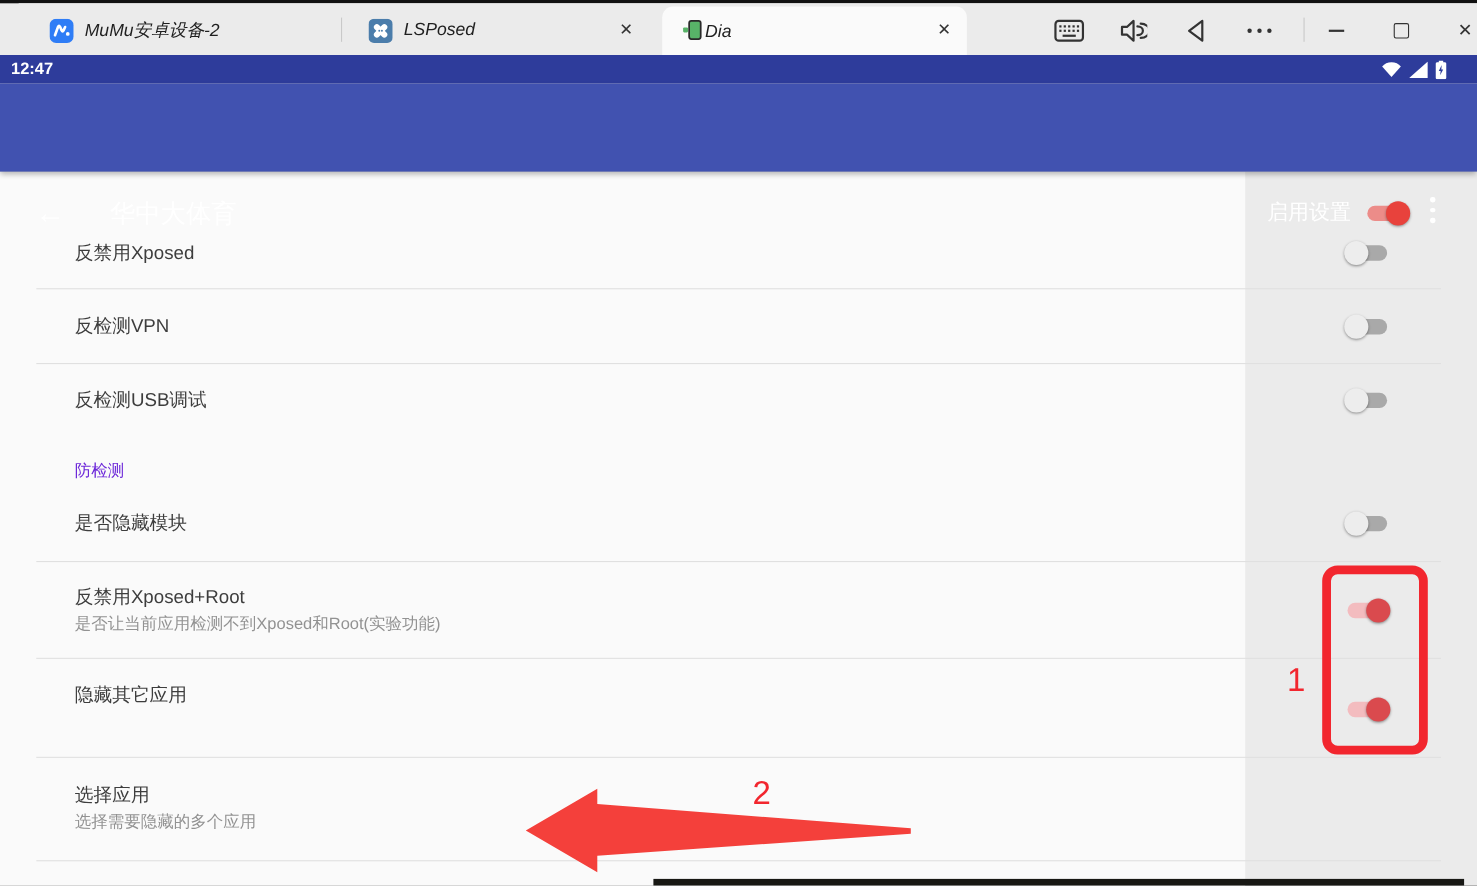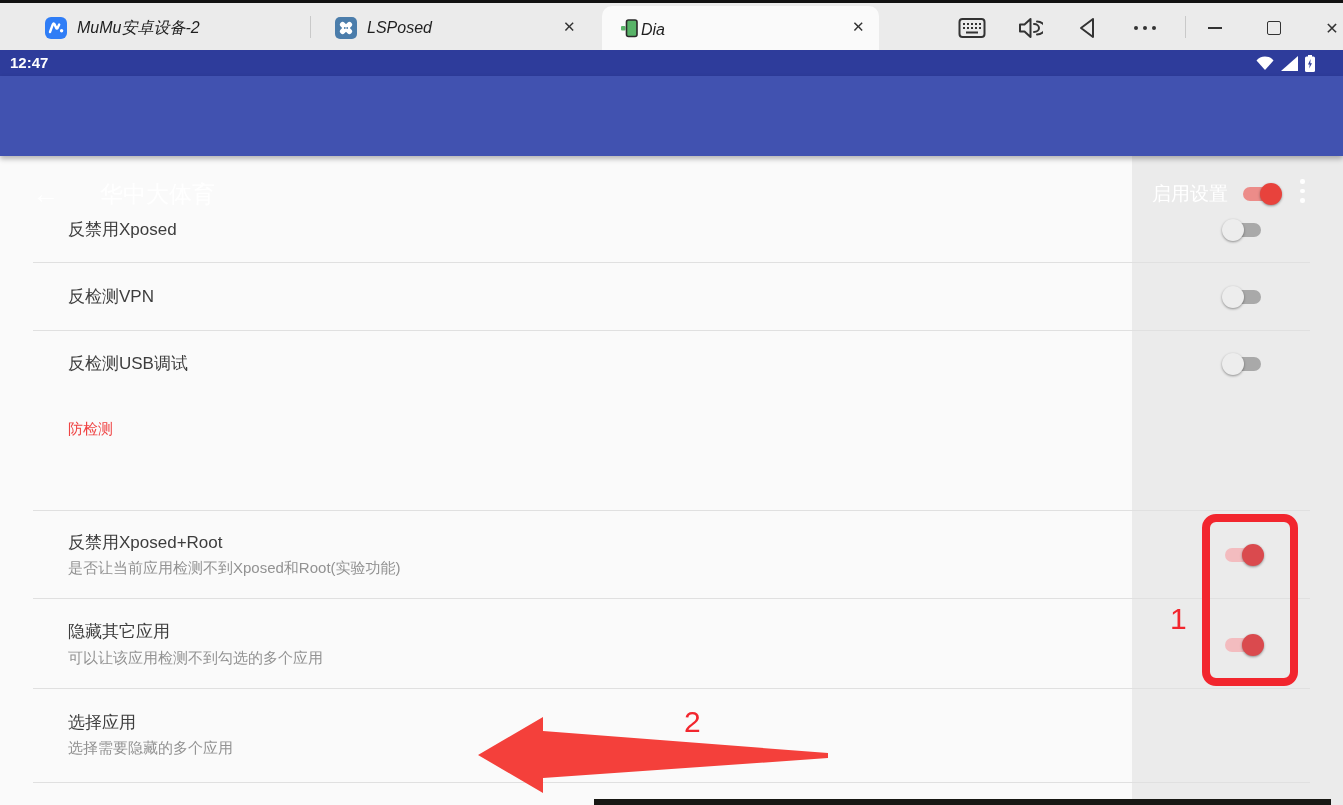--- a/index.html
+++ b/index.html
@@ -39,21 +39,21 @@
   .ab-title{position:absolute;left:100px;top:103px;color:#fff;font-size:23px;line-height:30px;white-space:nowrap;}
   .ab-enable{position:absolute;right:115px;top:107px;color:#fff;font-size:19px;line-height:22px;white-space:nowrap;}
   .ab-dots{position:absolute;left:1300px;top:103px;display:flex;flex-direction:column;gap:5px;}
   .ab-dots i{width:4.5px;height:4.5px;border-radius:50%;background:#fff;}
 
   
   .content{position:absolute;left:0;top:156px;width:1132px;height:649px;background:#fafafa;}
   .row{position:absolute;left:0;width:1343px;}
   .row-title{position:absolute;left:68px;font-size:17px;color:#3d3d3d;line-height:24px;white-space:nowrap;}
   .row-sub{position:absolute;left:68px;font-size:15px;color:#929292;line-height:20px;white-space:nowrap;text-align:right;}
-  .section-hdr{position:absolute;left:68px;top:417px;font-size:15px;color:#ef4444;line-height:24px;}
+  .section-hdr{position:absolute;left:68px;top:417px;font-size:15px;color:#6d28d9;line-height:24px;}
   .divider{position:absolute;left:33px;width:1277px;height:1px;background:#e0e0e0;}
 
   
   .sw{position:absolute;width:44px;height:24px;}
   .sw .track{position:absolute;left:3px;top:5px;width:36px;height:14px;border-radius:7px;}
   .sw .thumb{position:absolute;top:1px;width:22px;height:22px;border-radius:50%;box-shadow:0 1px 2.5px rgba(0,0,0,.4);}
   .sw-off .track{background:#a9a9a9;}
   .sw-off .thumb{left:0;background:#ededed;}
   .sw-on .track{background:#f3bcbf;}
   .sw-on .thumb{left:20px;background:#da4a4e;}
@@ -231,35 +231,41 @@
     <div class="row" style="top:175px;height:66px;">
       <span class="row-title" style="top:21px;text-align:center;">反检测USB调试</span>
       <span class="sw sw-off sw-row" style="top:21px;">
           <span class="track"></span>
           <span class="thumb"></span>
         </span>
     </div>
 
     <span class="section-hdr" style="top:261px;">防检测</span>
 
+    <div class="row" style="top:288px;height:66px;">
+      <span class="row-title" style="top:20px;">是否隐藏模块</span>
+      <span class="sw sw-off sw-row" style="top:20px;">
+          <span class="track"></span>
+          <span class="thumb"></span>
+        </span>
+    </div>
     <div class="divider" style="top:354px;"></div>
 
     <div class="row" style="top:355px;height:87px;">
       <span class="row-title" style="top:20px;">反禁用Xposed+Root</span>
       <span class="row-sub" style="top:47px;">是否让当前应用检测不到Xposed和Root(实验功能)</span>
       <span class="sw sw-on sw-row" style="top:32px;">
           <span class="track"></span>
           <span class="thumb"></span>
         </span>
     </div>
     <div class="divider" style="top:442px;"></div>
 
     <div class="row" style="top:443px;height:89px;">
       <span class="row-title" style="top:21px;">隐藏其它应用</span>
-      <span class="row-sub" style="top:49px;">可以让该应用检测不到勾选的多个应用</span>
       <span class="sw sw-on sw-row" style="top:34px;">
           <span class="track"></span>
           <span class="thumb"></span>
         </span>
     </div>
     <div class="divider" style="top:532px;"></div>
 
     <div class="row" style="top:533px;height:93px;">
       <span class="row-title" style="top:22px;">选择应用</span>
       <span class="row-sub" style="top:49px;">选择需要隐藏的多个应用</span>

